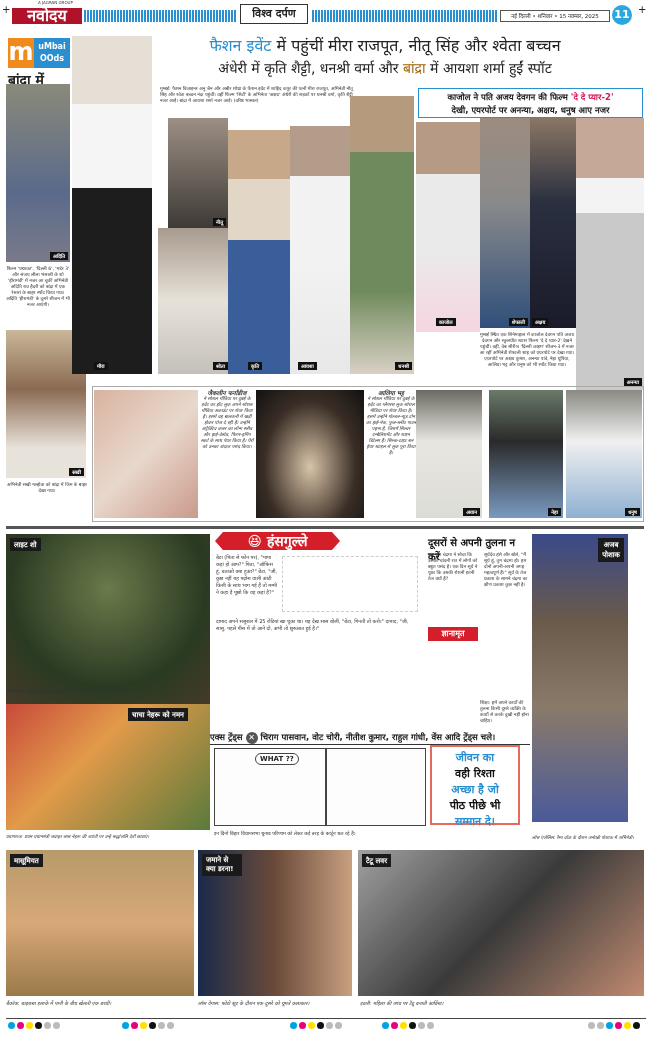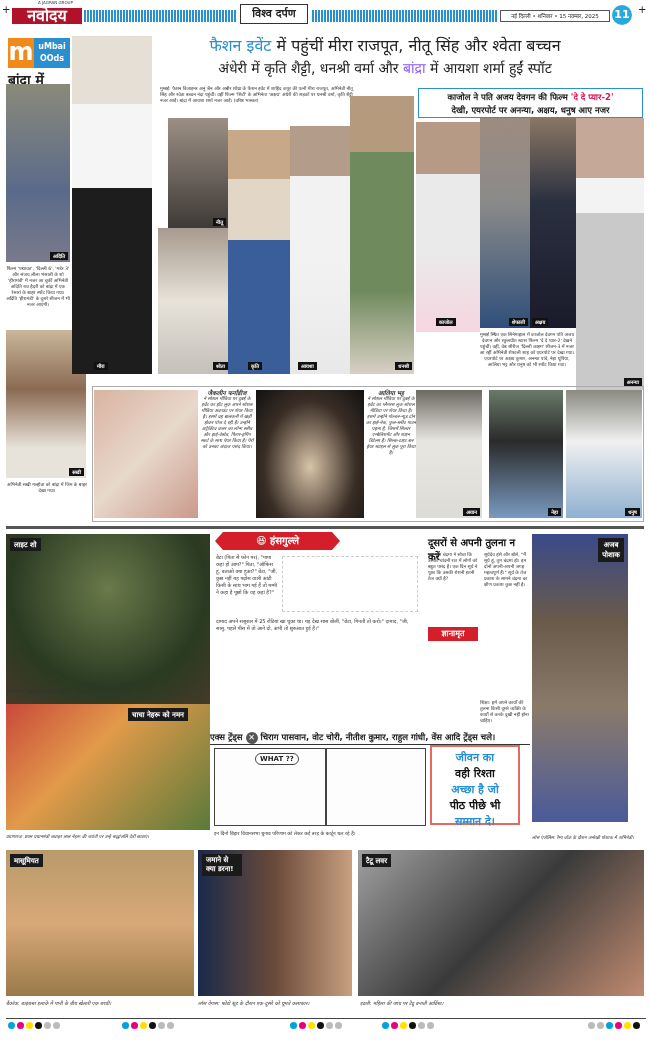--- a/index.html
+++ b/index.html
@@ -22,21 +22,21 @@
 .subhead .hl{color:#d2185d}
 .img{background:#888;overflow:hidden}
 .cap-tag{background:#111;color:#fff;font-size:5px;padding:1px 3px;font-weight:bold}
 .caption{font-size:5px;color:#333;font-style:italic}
 .label-black{background:#1a1a1a;color:#fff;font-size:7px;font-weight:bold;padding:2px 4px}
 .hline{height:3px;background:#555}
 .ticker{left:210px;top:731px;width:320px;font-size:8.5px;font-weight:bold;color:#222;border-bottom:1px solid #333}
 .quote-box{left:430px;top:745px;width:90px;height:80px;border:2px solid #e26b60;background:#fff;text-align:center;font-weight:bold;font-size:11px;line-height:16px;padding-top:3px}
 .quote-box .b{color:#2a8fd0}
 .quote-box .k{color:#111}
-.hansi-banner{left:215px;top:532px;width:125px;height:18px;background:#d41f2a;color:#fff;font-weight:bold;font-size:10px;text-align:center;line-height:18px;clip-path:polygon(8px 0,calc(100% - 8px) 0,100% 50%,calc(100% - 8px) 100%,8px 100%,0 50%)}
+.hansi-banner{left:215px;top:532px;width:125px;height:18px;background:#d41f2a;color:#fff;font-weight:bold;font-size:14px;text-align:center;line-height:18px;clip-path:polygon(8px 0,calc(100% - 8px) 0,100% 50%,calc(100% - 8px) 100%,8px 100%,0 50%)}
 .dusre{left:428px;top:535px;width:90px;height:14px;font-size:10px;font-weight:bold;color:#111;background:#fff}
 .gyan{left:428px;top:627px;width:50px;height:14px;background:#d41f2a;color:#fff;font-weight:bold;font-size:8px;text-align:center;line-height:14px}
 .reg{display:flex;gap:2px;align-items:center}
 .dot{width:7px;height:7px;border-radius:50%}
 </style>
 </head>
 <body>
 
 <div class="abs" style="left:2px;top:4px;font-size:10px">+</div>
 <div class="abs" style="left:638px;top:4px;font-size:10px">+</div>
@@ -60,21 +60,21 @@
 <div class="abs para" style="left:6px;top:266px;width:64px;text-align:center">फिल्म 'पद्मावत', 'दिल्ली 6', 'मर्डर 3' और संजय लीला भंसाली के शो 'हीरामंडी' में नजर आ चुकीं अभिनेत्री अदिति राव हैदरी को बांद्रा में एक रेस्तरां के बाहर स्पॉट किया गया। अदिति 'हीरामंडी' के दूसरे सीजन में भी नजर आएंगी।</div>
 <div class="abs img" style="left:6px;top:330px;width:80px;height:148px;background:linear-gradient(180deg,#c9b79a,#8b6a52 40%,#e8e3da 80%)">
   <span class="abs cap-tag" style="right:2px;bottom:2px">सखी</span>
 </div>
 <div class="abs para" style="left:6px;top:482px;width:82px;text-align:center">अभिनेत्री सखी मल्होत्रा को बांद्रा में जिम के बाहर देखा गया।</div>
 
 <div class="abs headline1">
   <span class="hl">फैशन इवेंट</span><span> में पहुंचीं मीरा राजपूत, नीतू सिंह और श्वेता बच्चन</span>
 </div>
 <div class="abs headline2">
-  <span>अंधेरी में कृति शैट्टी, धनश्री वर्मा और </span><span style="color:#8b5cf6">बांद्रा</span><span> में आयशा शर्मा हुईं स्पॉट</span>
+  <span>अंधेरी में कृति शैट्टी, धनश्री वर्मा और </span><span style="color:#a16207">बांद्रा</span><span> में आयशा शर्मा हुईं स्पॉट</span>
 </div>
 <div class="abs para" style="left:160px;top:86px;width:200px">
   <span>मुम्बई: फैशन डिजाइनर अनु जैन और अबीर शोध्रा के फैशन इवेंट में शाहिद कपूर की पत्नी मीरा राजपूत, अभिनेत्री नीतू सिंह और श्वेता बच्चन नंदा पहुंचीं। वहीं फिल्म 'सिटी' के अभिनेता 'अक्षय' अंधेरी की सड़कों पर धनश्री वर्मा, कृति शैट्टी नजर आईं। बांद्रा में आयशा शर्मा नजर आईं।</span>
   <span>(वरिष्ठ भास्कर)</span>
 </div>
 
 <div class="abs img" style="left:72px;top:36px;width:80px;height:338px;background:linear-gradient(180deg,#e6dfd6 0 20%,#f5f5f5 20% 45%,#1d1d1d 45%)">
   <span class="abs cap-tag" style="left:22px;bottom:4px">मीरा</span>
 </div>
 <div class="abs img" style="left:168px;top:118px;width:60px;height:110px;background:linear-gradient(180deg,#9c8f85,#3e3a36)">

